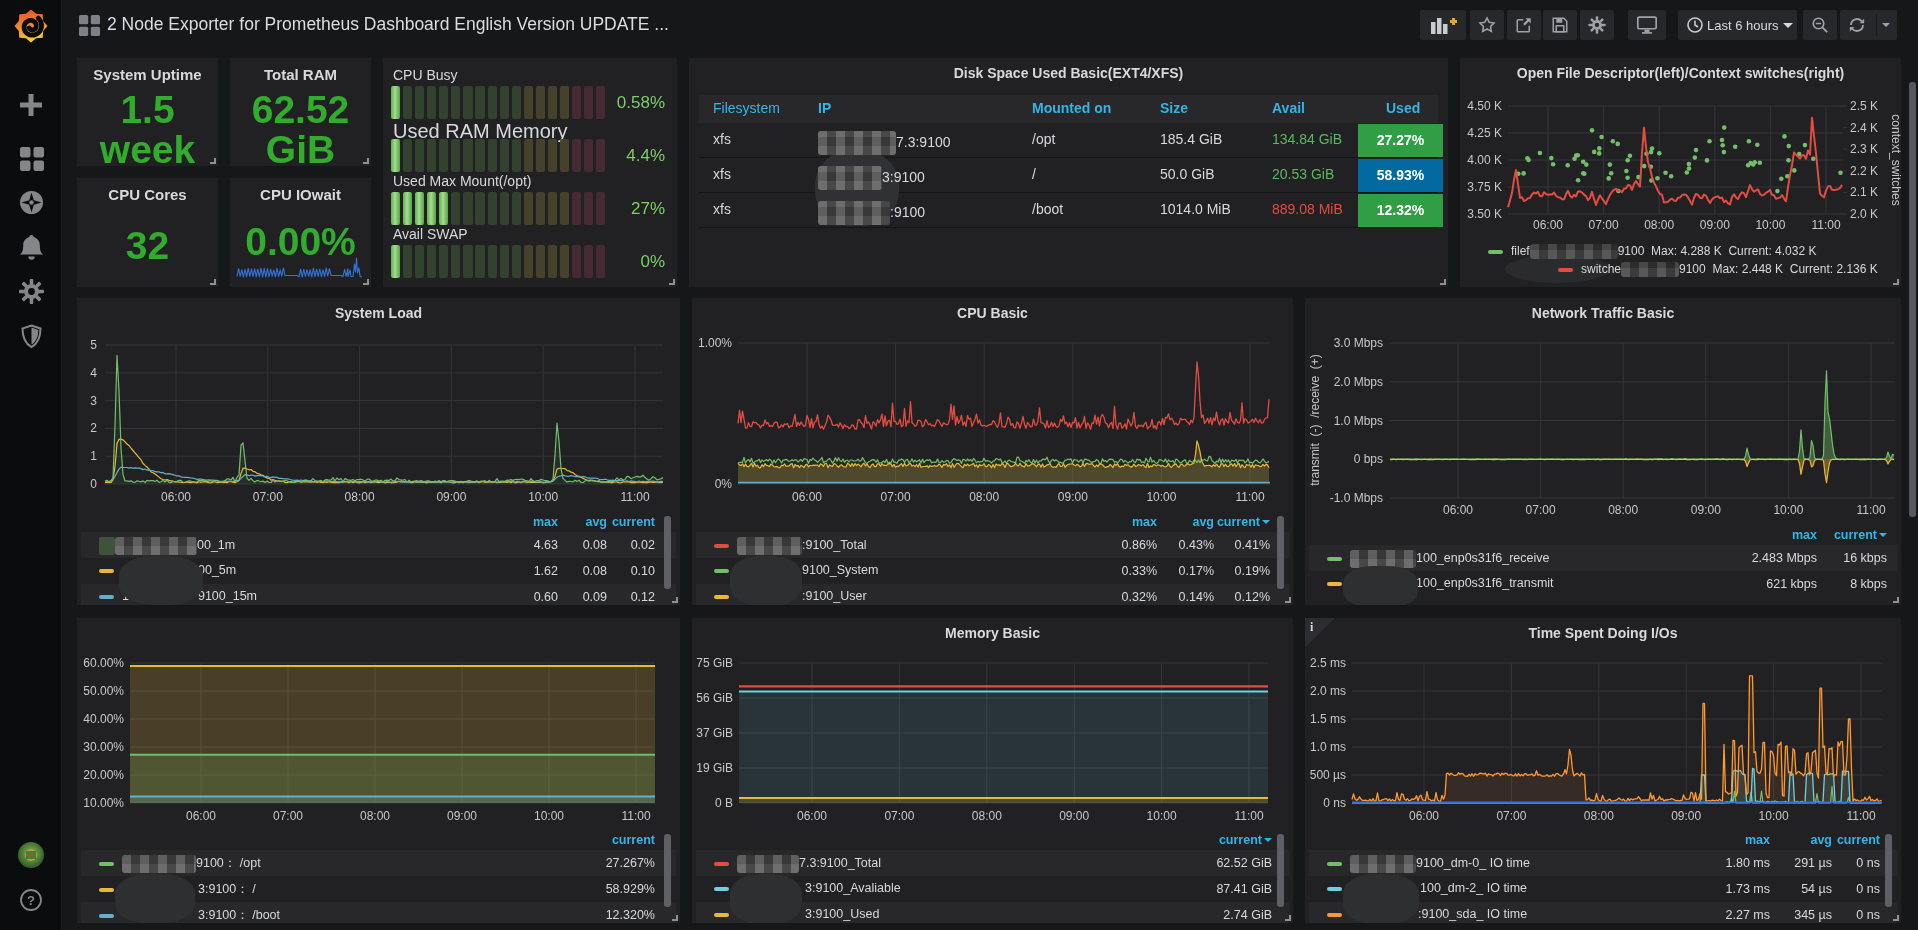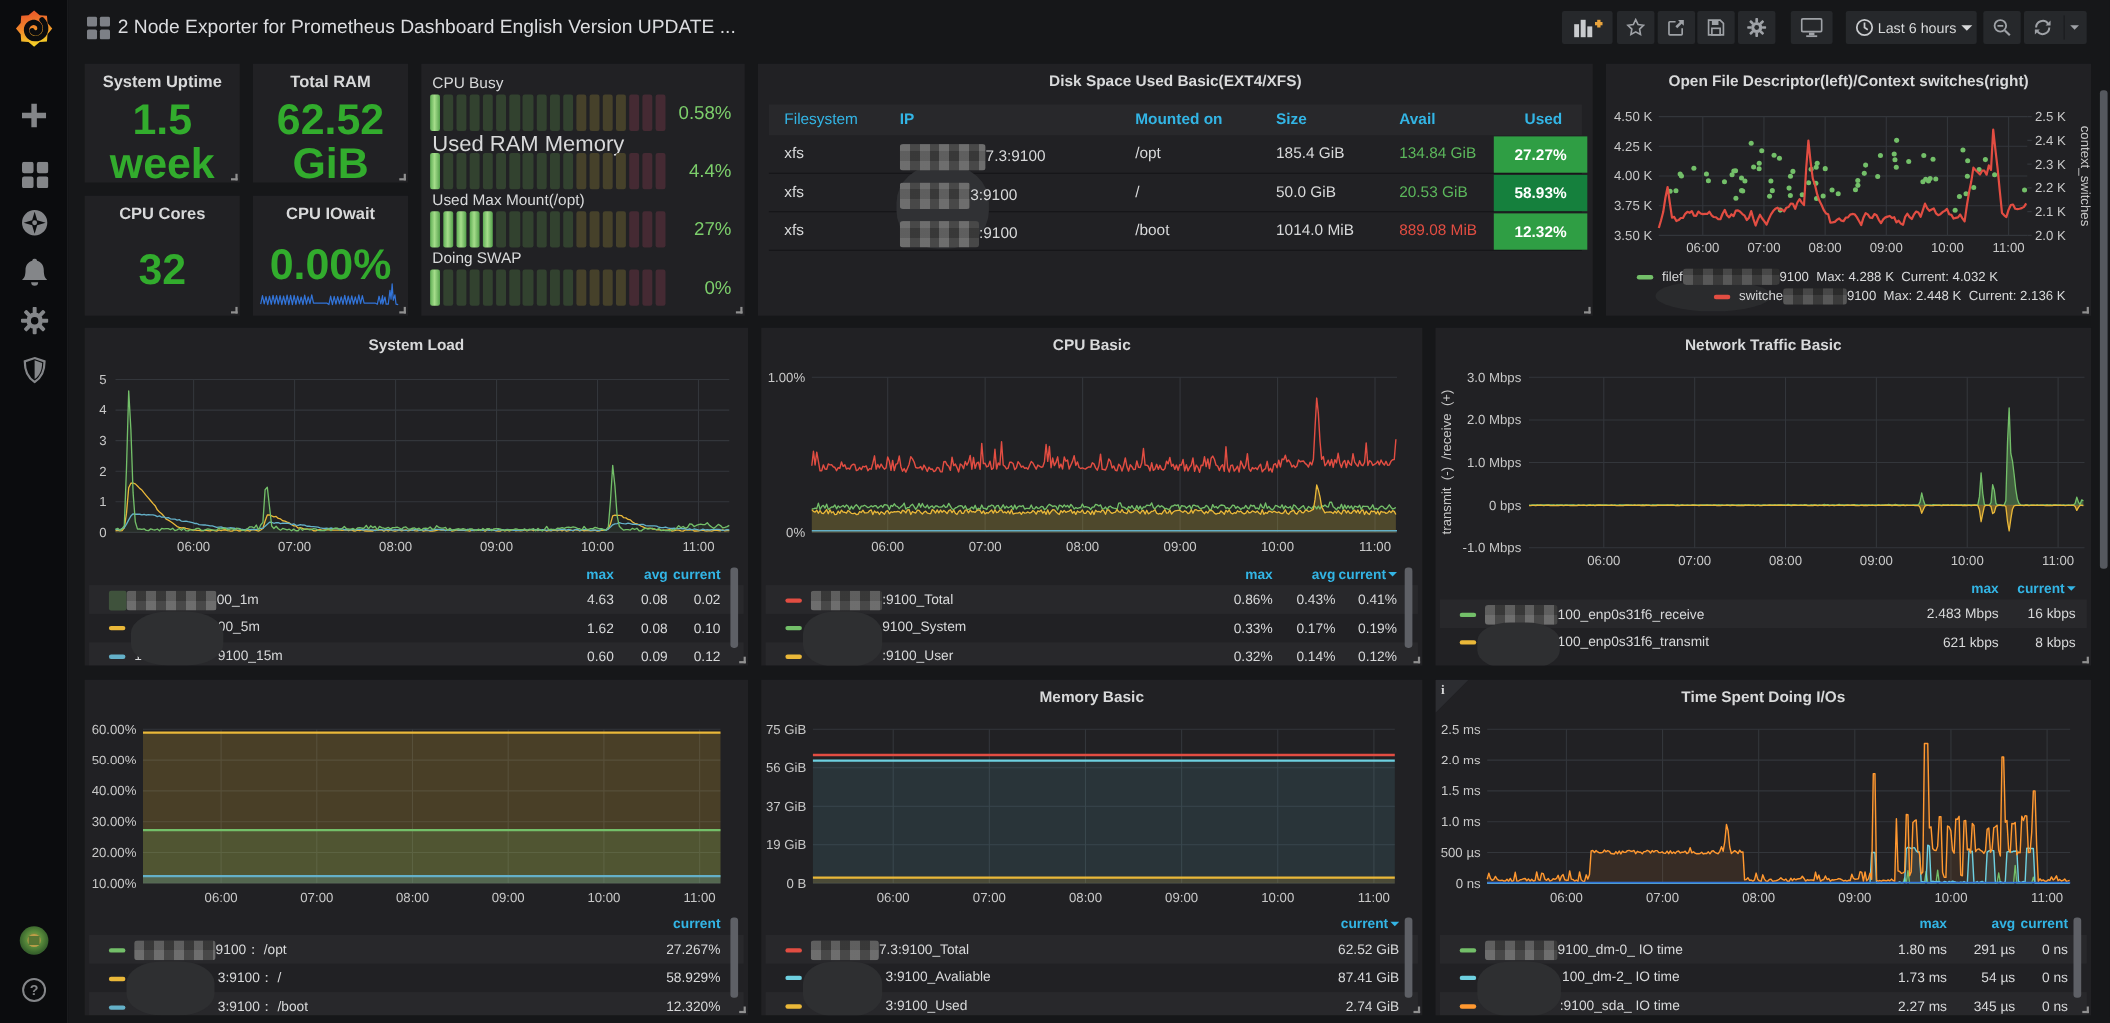--- a/index.html
+++ b/index.html
@@ -262,21 +262,21 @@
     <div class="abs" style="left:116.5px;top:134px;width:9.2px;height:33px;border-radius:2px;background:#32422f"></div>
     <div class="abs" style="left:128.6px;top:134px;width:9.2px;height:33px;border-radius:2px;background:#32422f"></div>
     <div class="abs" style="left:140.7px;top:134px;width:9.2px;height:33px;border-radius:2px;background:#46412a"></div>
     <div class="abs" style="left:152.7px;top:134px;width:9.2px;height:33px;border-radius:2px;background:#46412a"></div>
     <div class="abs" style="left:164.8px;top:134px;width:9.2px;height:33px;border-radius:2px;background:#46412a"></div>
     <div class="abs" style="left:176.8px;top:134px;width:9.2px;height:33px;border-radius:2px;background:#46412a"></div>
     <div class="abs" style="left:188.9px;top:134px;width:9.2px;height:33px;border-radius:2px;background:#452a33"></div>
     <div class="abs" style="left:201.0px;top:134px;width:9.2px;height:33px;border-radius:2px;background:#452a33"></div>
     <div class="abs" style="left:213.0px;top:134px;width:9.2px;height:33px;border-radius:2px;background:#452a33"></div>
     <div class="abs" style="right:12px;top:141px;font-size:17px;color:#7cce6b">27%</div>
-    <div class="abs" style="left:10px;top:168px;font-size:14px;color:#d8d9da">Doing SWAP</div>
+    <div class="abs" style="left:10px;top:168px;font-size:14px;color:#d8d9da">Avail SWAP</div>
     <div class="abs" style="left:8.0px;top:187px;width:9.2px;height:33px;border-radius:2px;background:linear-gradient(90deg,#5fae54,#a5dd8b 45%,#55a14c)"></div>
     <div class="abs" style="left:20.1px;top:187px;width:9.2px;height:33px;border-radius:2px;background:#32422f"></div>
     <div class="abs" style="left:32.1px;top:187px;width:9.2px;height:33px;border-radius:2px;background:#32422f"></div>
     <div class="abs" style="left:44.2px;top:187px;width:9.2px;height:33px;border-radius:2px;background:#32422f"></div>
     <div class="abs" style="left:56.2px;top:187px;width:9.2px;height:33px;border-radius:2px;background:#32422f"></div>
     <div class="abs" style="left:68.3px;top:187px;width:9.2px;height:33px;border-radius:2px;background:#32422f"></div>
     <div class="abs" style="left:80.4px;top:187px;width:9.2px;height:33px;border-radius:2px;background:#32422f"></div>
     <div class="abs" style="left:92.4px;top:187px;width:9.2px;height:33px;border-radius:2px;background:#32422f"></div>
     <div class="abs" style="left:104.5px;top:187px;width:9.2px;height:33px;border-radius:2px;background:#32422f"></div>
     <div class="abs" style="left:116.5px;top:187px;width:9.2px;height:33px;border-radius:2px;background:#32422f"></div>
@@ -307,21 +307,21 @@
     <div class="abs" style="left:343px;top:73px;font-size:14px;color:#d8d9da;z-index:2">/opt</div>
     <div class="abs" style="left:471px;top:73px;font-size:14px;color:#d8d9da;z-index:2">185.4 GiB</div>
     <div class="abs" style="left:583px;top:73px;font-size:14px;color:#d8d9da;z-index:2"><span style="color:#5cb85c">134.84 GiB</span></div>
     <div class="abs" style="left:669px;top:66px;width:85px;height:33px;background:#2f9e44;color:#fff;font-size:14px;font-weight:bold;text-align:center;line-height:33px;z-index:2">27.27%</div>
     <div class="abs" style="left:10px;top:134px;right:10px;height:1px;background:#141517"></div>
     <div class="abs" style="left:24px;top:108px;font-size:14px;color:#d8d9da;z-index:2">xfs</div>
     <div class="abs" style="left:129px;top:108px;font-size:14px;color:#d8d9da;z-index:2"><span class="mzA" style="width:64px;height:24px"></span>3:9100</div>
     <div class="abs" style="left:343px;top:108px;font-size:14px;color:#d8d9da;z-index:2">/</div>
     <div class="abs" style="left:471px;top:108px;font-size:14px;color:#d8d9da;z-index:2">50.0 GiB</div>
     <div class="abs" style="left:583px;top:108px;font-size:14px;color:#d8d9da;z-index:2"><span style="color:#5cb85c">20.53 GiB</span></div>
-    <div class="abs" style="left:669px;top:101px;width:85px;height:33px;background:#15803d;color:#fff;font-size:14px;font-weight:bold;text-align:center;line-height:33px;z-index:2">58.93%</div>
+    <div class="abs" style="left:669px;top:101px;width:85px;height:33px;background:#0369a1;color:#fff;font-size:14px;font-weight:bold;text-align:center;line-height:33px;z-index:2">58.93%</div>
     <div class="abs" style="left:10px;top:169px;right:10px;height:1px;background:#141517"></div>
     <div class="abs" style="left:24px;top:143px;font-size:14px;color:#d8d9da;z-index:2">xfs</div>
     <div class="abs" style="left:129px;top:143px;font-size:14px;color:#d8d9da;z-index:2"><span class="mzA" style="width:72px;height:24px"></span>:9100</div>
     <div class="abs" style="left:343px;top:143px;font-size:14px;color:#d8d9da;z-index:2">/boot</div>
     <div class="abs" style="left:471px;top:143px;font-size:14px;color:#d8d9da;z-index:2">1014.0 MiB</div>
     <div class="abs" style="left:583px;top:143px;font-size:14px;color:#d8d9da;z-index:2"><span style="color:#e24d42">889.08 MiB</span></div>
     <div class="abs" style="left:669px;top:136px;width:85px;height:33px;background:#2f9e44;color:#fff;font-size:14px;font-weight:bold;text-align:center;line-height:33px;z-index:2">12.32%</div>
     <div class="rsz"></div>
   </div>
 <div class="panel" style="left:1460px;top:58px;width:441px;height:229px">

